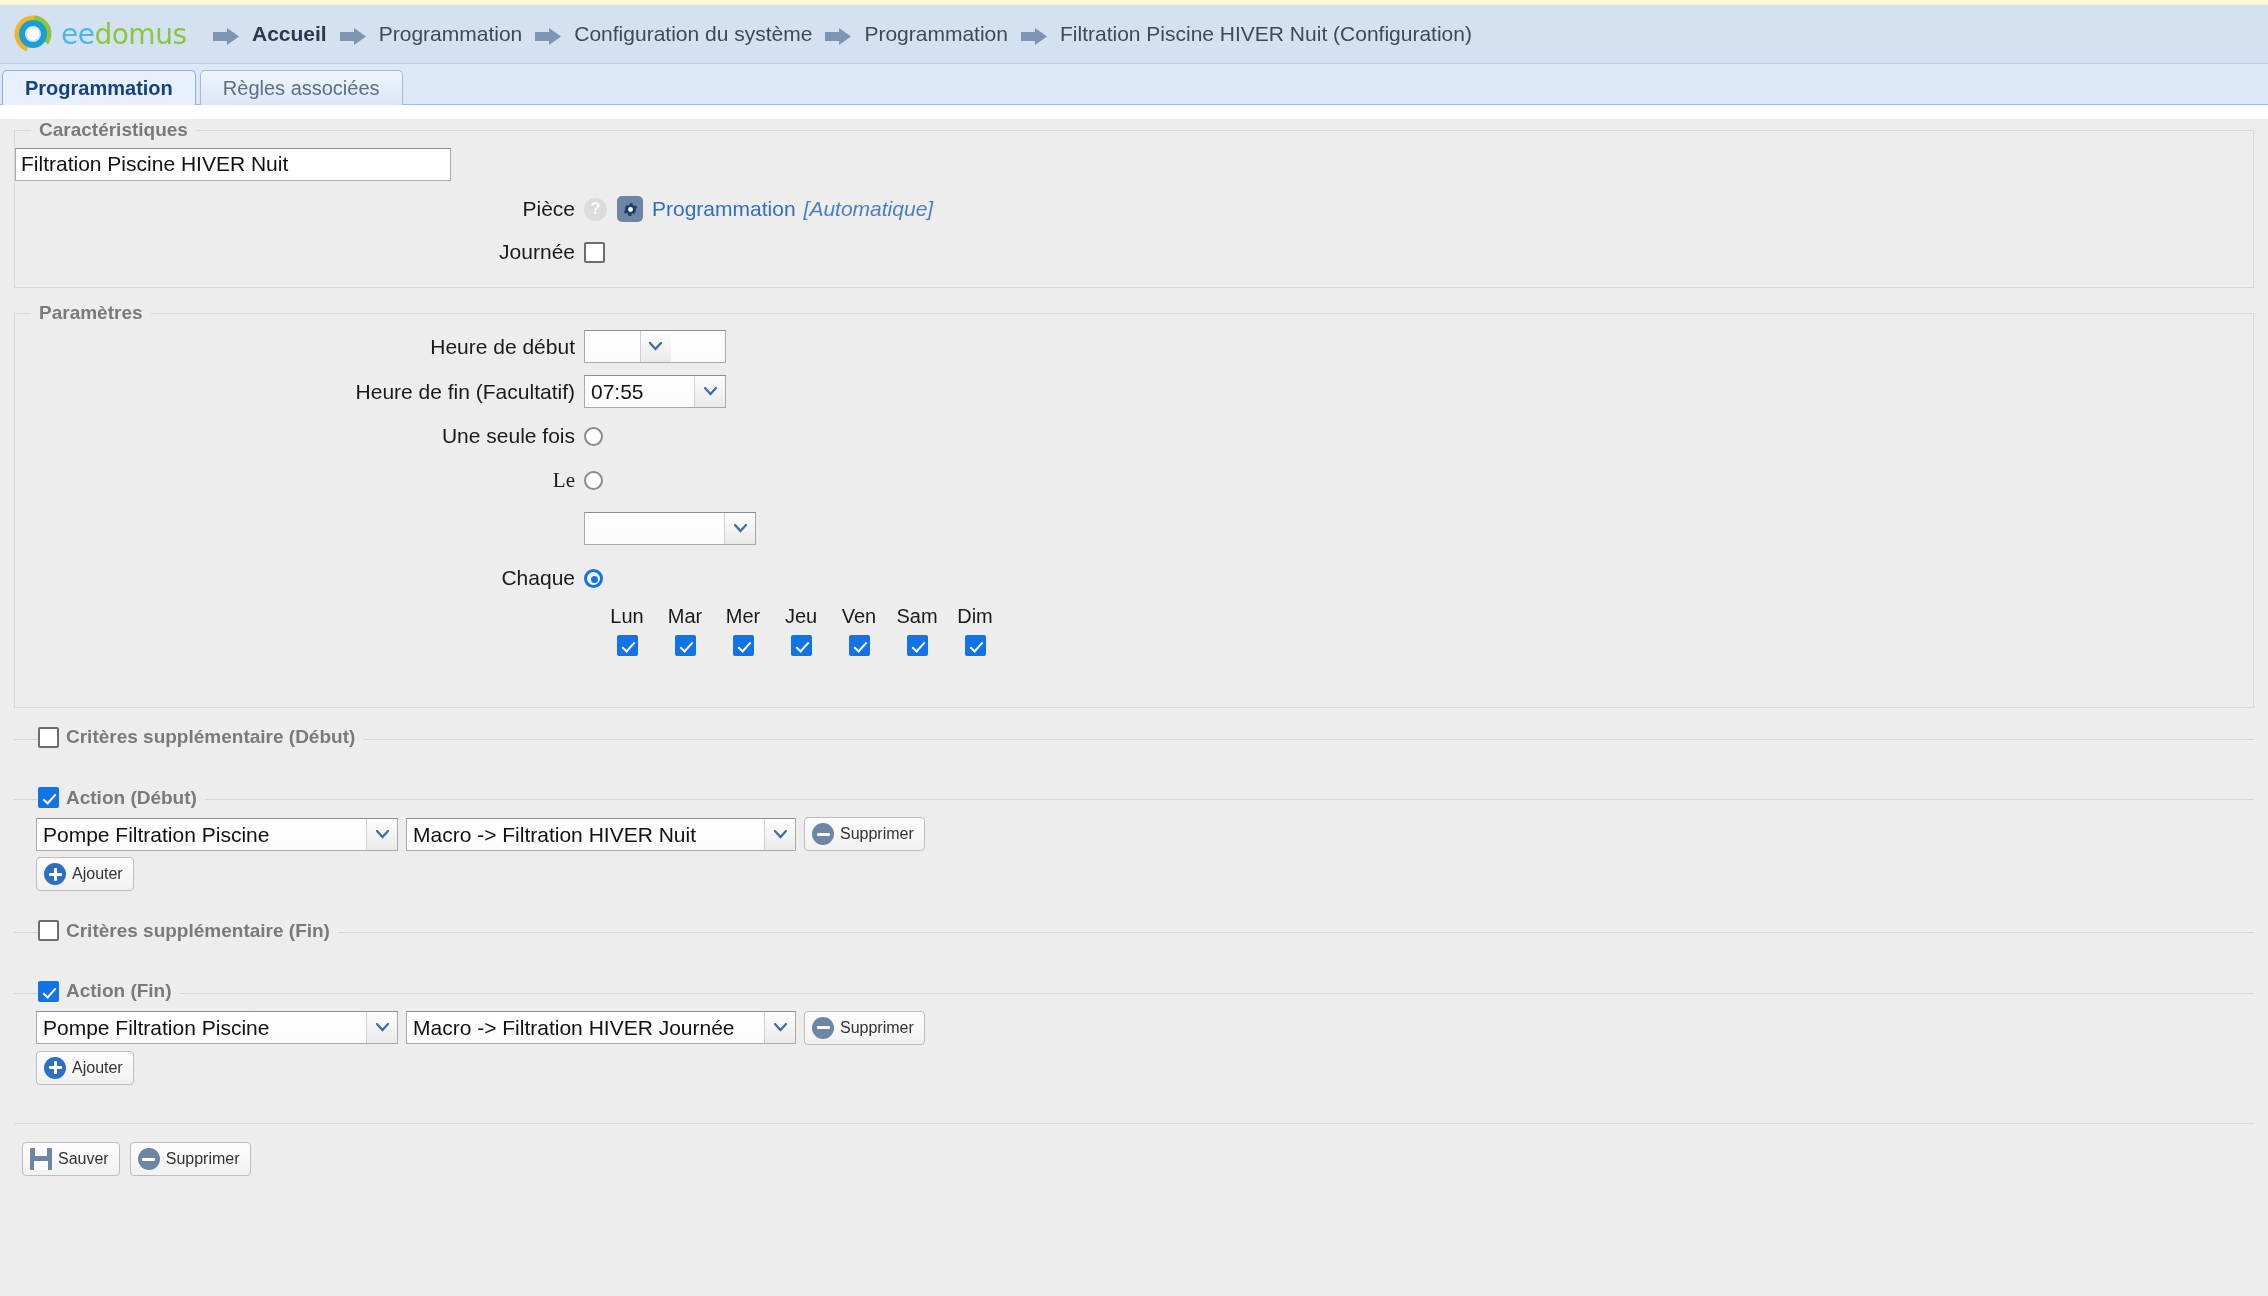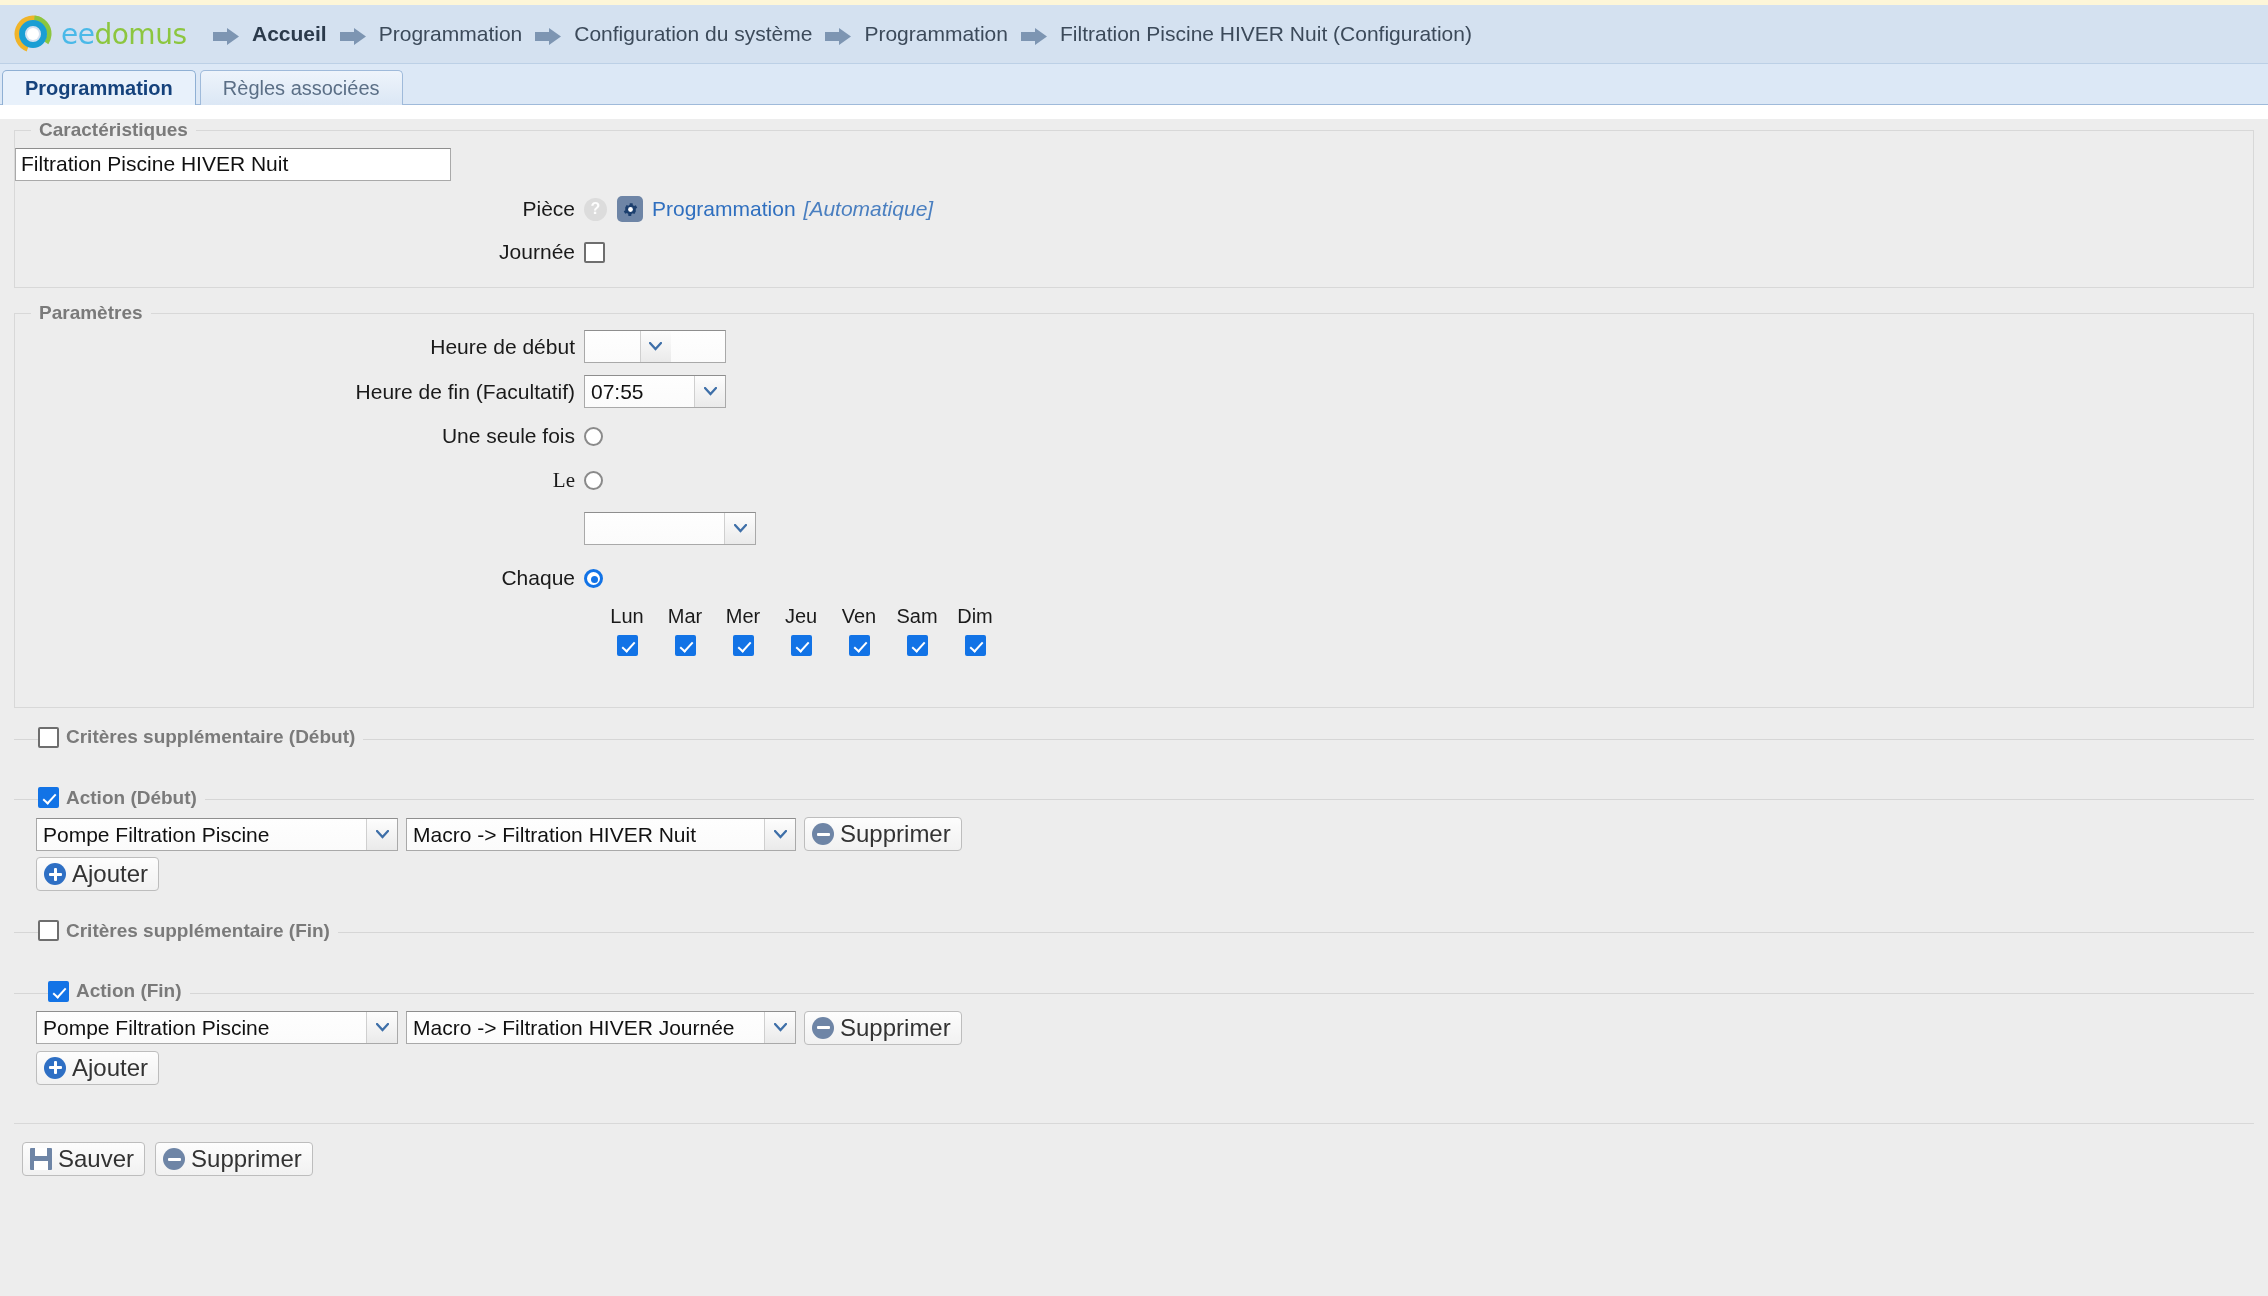--- a/index.html
+++ b/index.html
@@ -147,21 +147,21 @@
   .lgd-check{
     display:inline-flex;align-items:center;gap:7px;
     font-size:19px;font-weight:bold;color:#7a7a7a;
   }
   .action-row{display:flex;align-items:center;padding:4px 0 0 22px;gap:8px;}
   .btn{
     display:inline-flex;align-items:center;gap:6px;
     height:34px;box-sizing:border-box;padding:0 10px 0 7px;
     border:1px solid #bdbdbd;border-radius:4px;
     background:linear-gradient(#fdfdfd,#f1f1f1);
-    font-size:24px;color:#333;
+    font-size:16px;color:#333;
   }
   .ic-minus{
     width:22px;height:22px;border-radius:50%;background:#6e85a6;
     display:inline-flex;align-items:center;justify-content:center;flex:0 0 auto;
   }
   .ic-minus i{display:block;width:13px;height:3px;background:#fff;border-radius:1px;}
   .ic-plus{
     width:22px;height:22px;border-radius:50%;background:#2e6fc4;
     display:inline-flex;align-items:center;justify-content:center;flex:0 0 auto;position:relative;
   }
@@ -436,21 +436,21 @@
   <fieldset class="sect" style="height:18px;margin-top:20px;">
     <legend class="sect-title" style="margin-left:24px;padding-left:0;">
       <span class="lgd-check">
         <span class="cb"></span>
         <span>Critères supplémentaire (Fin)</span>
       </span>
     </legend>
   </fieldset>
 
   <fieldset class="sect" style="height:100px;margin-top:22px;">
-    <legend class="sect-title" style="margin-left:34px;padding-left:0;">
+    <legend class="sect-title" style="margin-left:24px;padding-left:0;">
       <span class="lgd-check">
         <span class="cb on"></span>
         <span>Action (Fin)</span>
       </span>
     </legend>
 
     <div class="action-row">
       <div class="sel" style="width:362px;">
         <span class="val">Pompe Filtration Piscine</span>
         <span class="caret">

